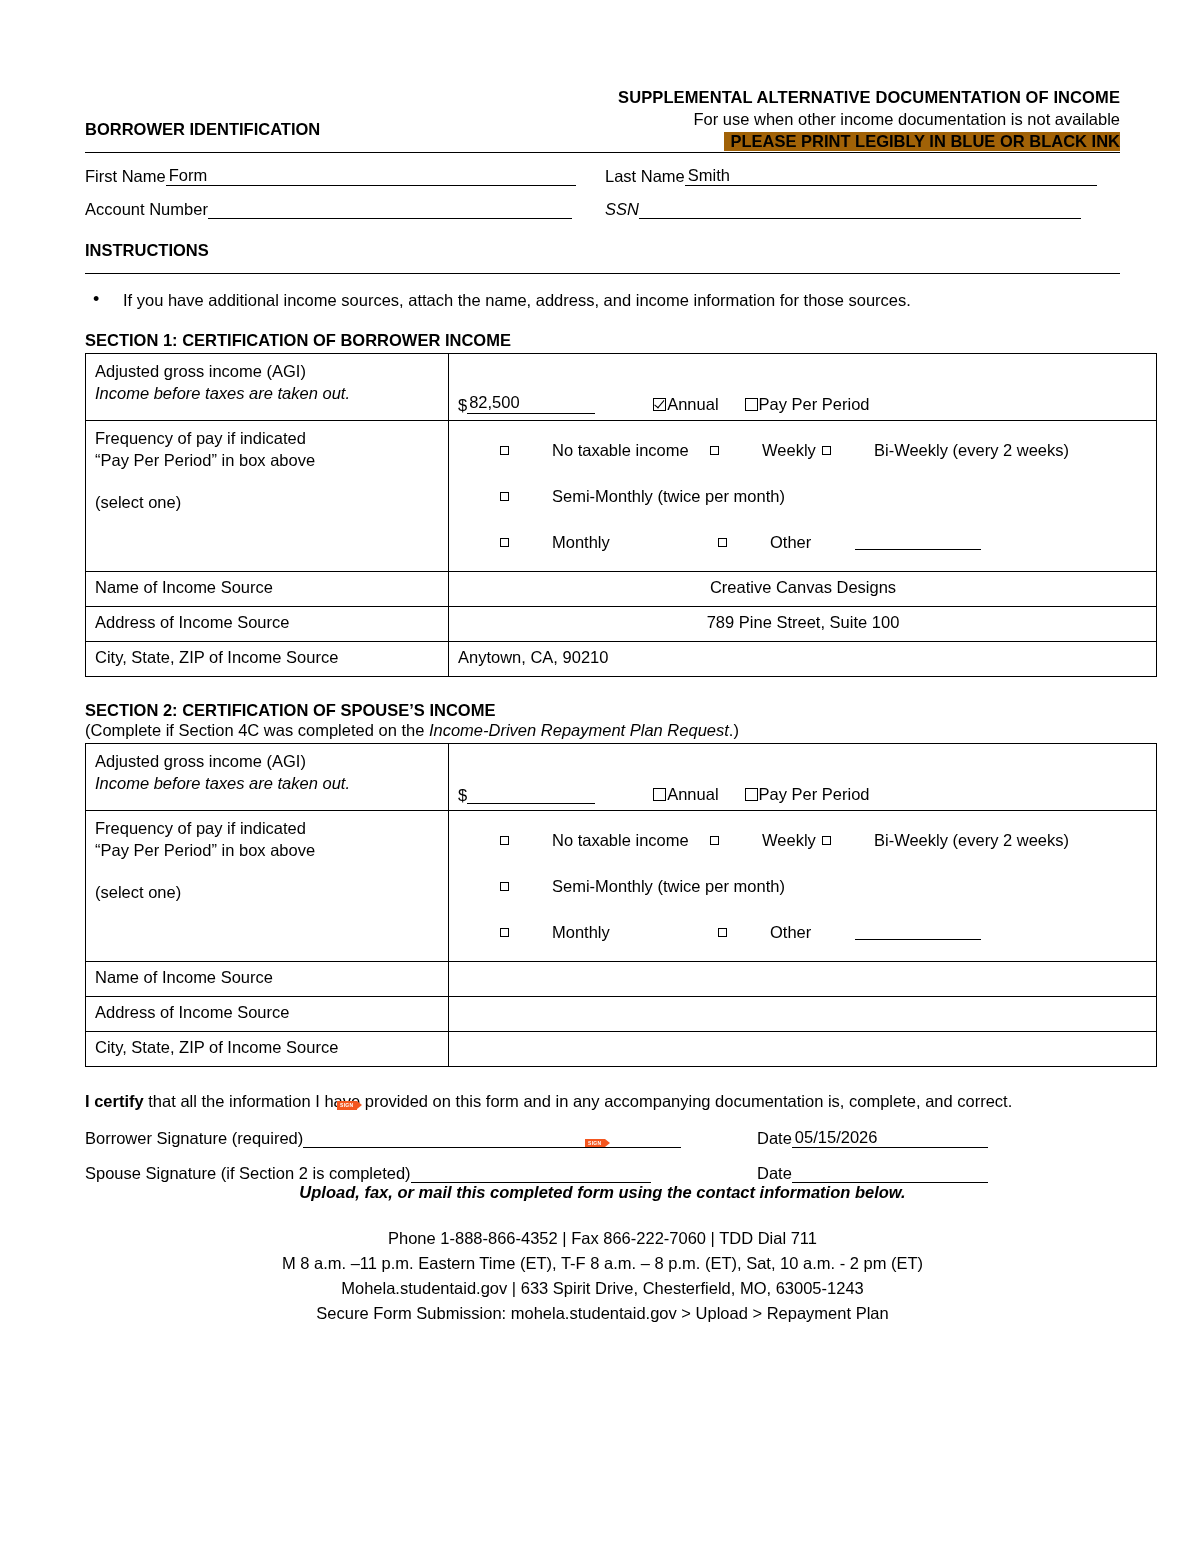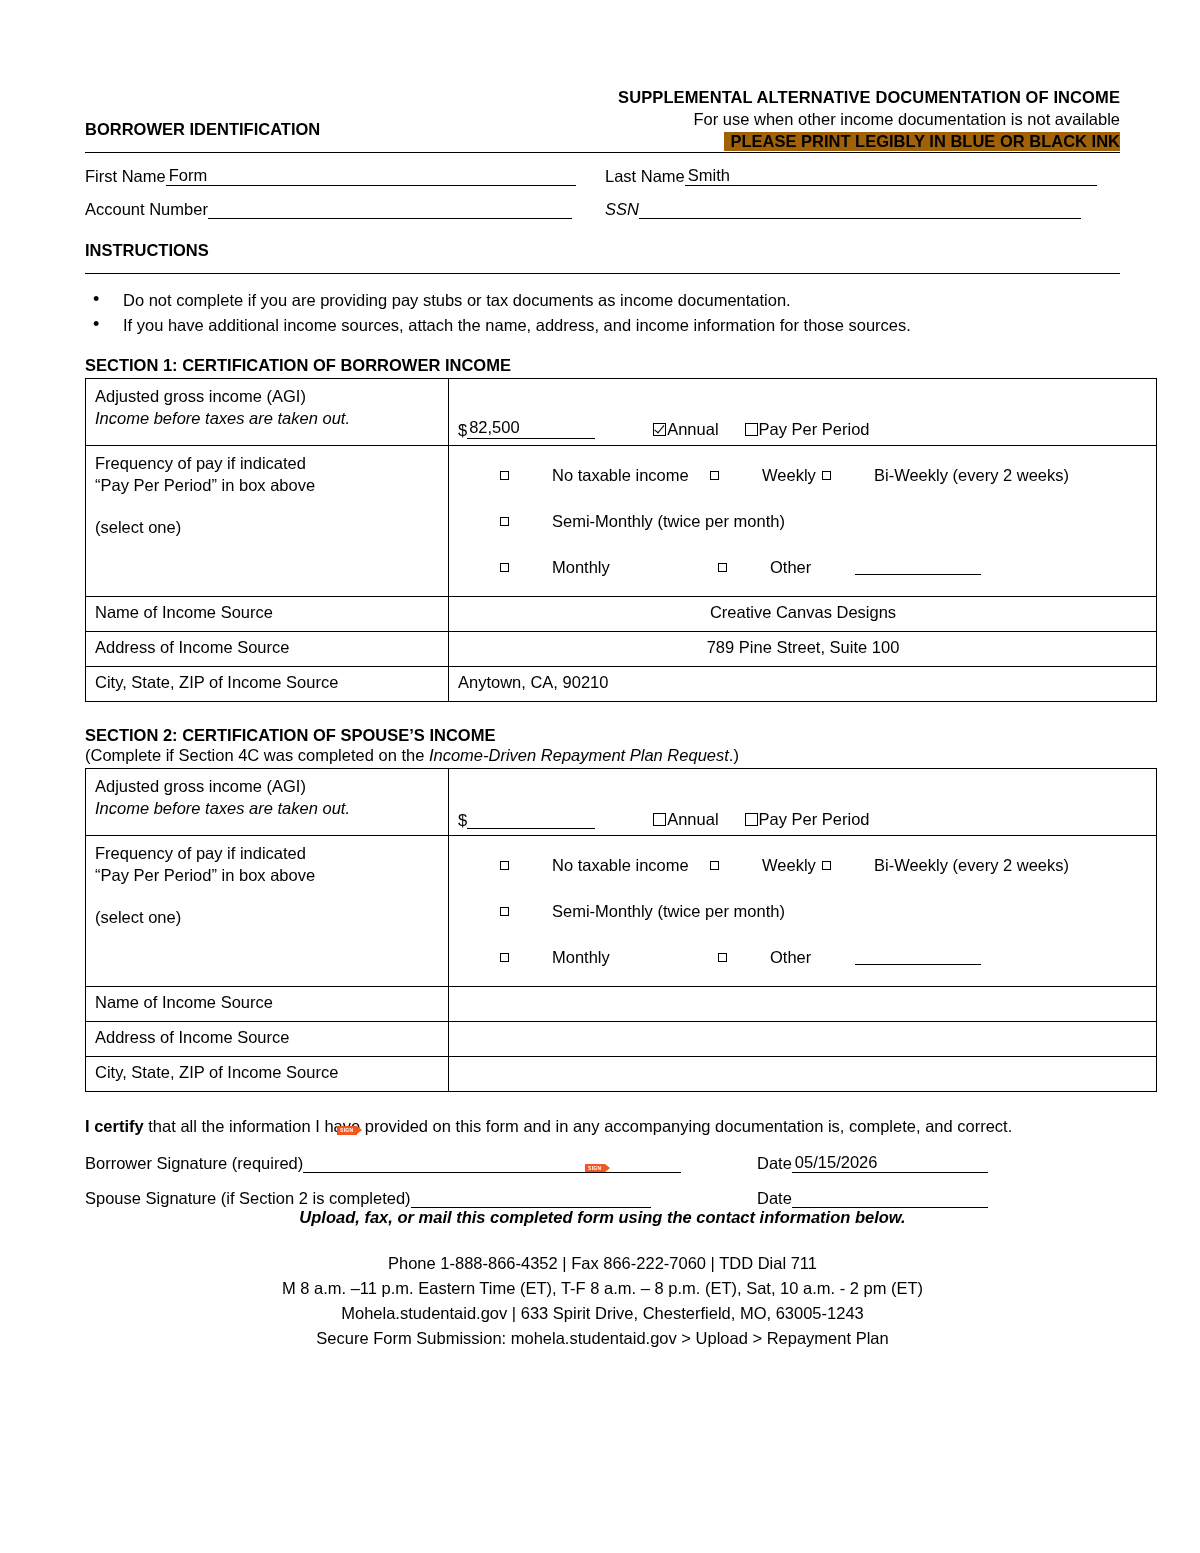--- a/index.html
+++ b/index.html
@@ -389,21 +389,20 @@
         <span class="blank" style="width:442px;">
           <span class="val"></span>
         </span>
       </div>
     </div>
 
     <div class="rule-head" style="margin-top:30px;">
       <span class="left">INSTRUCTIONS</span>
     </div>
     <ul class="bullets">
-      <li>Do not complete if you are providing pay stubs or tax documents as income documentation.</li>
       <li>If you have additional income sources, attach the name, address, and income information for those sources.</li>
     </ul>
 
     <div class="sec-title">SECTION 1: CERTIFICATION OF BORROWER INCOME</div>
 
     <table class="form-table">
       <tbody>
           <tr>
         <td class="label-cell">
           <div class="lab-line1">Adjusted gross income (AGI)</div>

